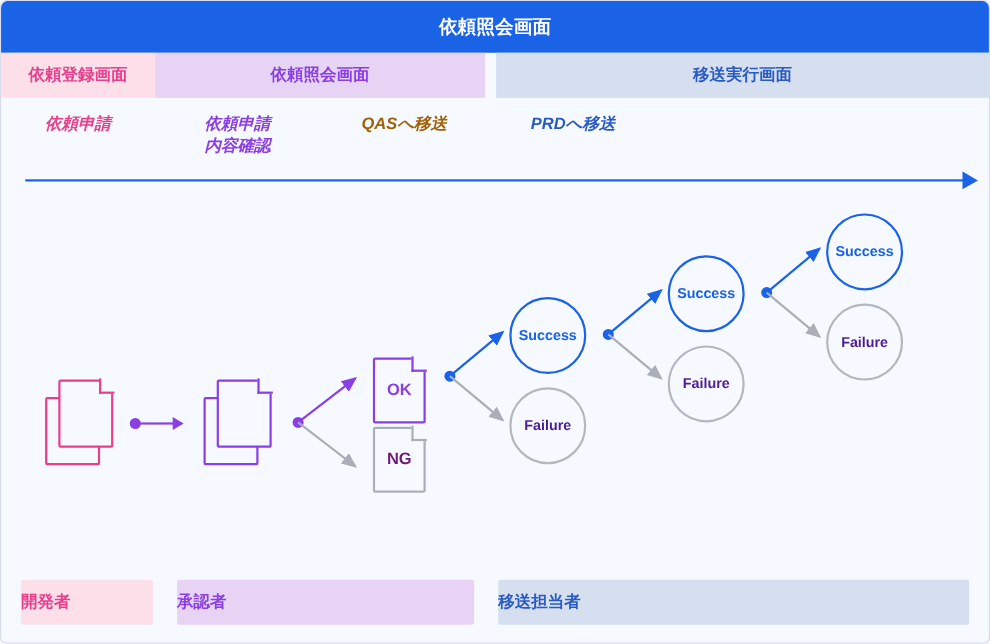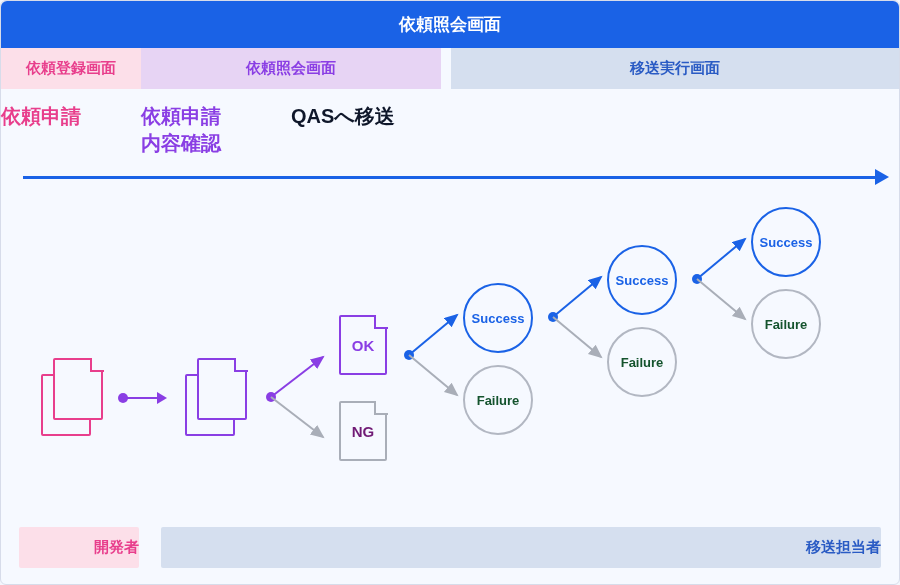--- a/index.html
+++ b/index.html
@@ -41,29 +41,31 @@
   .scr.pink   { width: 140px; background: #fcdfe9; color: #e83e8c; }
   .scr.purple { width: 300px; background: #e7d4f4; color: #8a3ee4; }
   .scr.blue   { flex: 1;       background: #d5dfef; color: #2a5bc4; margin-left: 10px; }
 
   
   .steps {
     display: flex;
     padding: 14px 0 10px;
   }
   .step {
-    font-weight: 700;
-    font-size: 20px;
+    text-align: center;
+    font-weight: 700;
+    font-size: 15px;
     line-height: 1.35;
+    font-style: italic;
   }
   .step.s1 { width: 140px; color: #e83e8c; }
   .step.s2 { width: 150px; color: #8a3ee4; }
   .step.s3 { width: 150px; color: #8a3ee4; }
   .step.s4 { width: 153px; color: #2a5bc4; }
-  .step.s5 { width: 153px; color: #0f172a; }
+  .step.s5 { width: 153px; color: #a16207; }
   .step.s6 { width: 154px; color: #2a5bc4; }
 
   
   .timeline {
     position: relative;
     height: 12px;
     margin: 4px 10px 0 22px;
   }
   .timeline .line {
     position: absolute;
@@ -145,21 +147,21 @@
     border-radius: 50%;
     border: 2.5px solid;
     display: flex;
     align-items: center;
     justify-content: center;
     font-weight: 600;
     font-size: 13px;
     background: #f6f9ff;
   }
   .circ.succ { border-color: #1a62e6; color: #1a62e6; }
-  .circ.fail { border-color: #b2b7c2; color: #14532d; }
+  .circ.fail { border-color: #b2b7c2; color: #4c1d95; }
 
   
   .arrow-h {
     position: absolute;
     height: 2px;
     background: #8a3ee4;
   }
   .arrow-h .dot {
     position: absolute;
     left: -5px; top: -4px;
@@ -196,21 +198,21 @@
   
   .roles {
     position: absolute;
     left: 0; right: 0;
     bottom: 16px;
     display: flex;
     padding: 0 18px;
     gap: 22px;
   }
   .role {
-    text-align: right;
+    text-align: left;
     font-weight: 700;
     font-size: 15px;
     padding: 11px 0;
     border-radius: 2px;
   }
   .role.pink   { width: 120px; background: #fcdfe9; color: #e83e8c; }
   .role.purple { width: 270px; background: #e7d4f4; color: #8a3ee4; }
   .role.blue   { flex: 1;       background: #d5dfef; color: #2a5bc4; font-family: Liberation Serif, serif; }
 
 </style>
@@ -227,20 +229,21 @@
     <div class="scr pink">依頼登録画面</div>
     <div class="scr purple">依頼照会画面</div>
     <div class="scr blue">移送実行画面</div>
   </div>
 
   <div class="steps">
     <div class="step s1">依頼申請</div>
     <div class="step s2" style="white-space:pre-line">依頼申請
 内容確認</div>
     <div class="step s5">QASへ移送</div>
+    <div class="step s6">PRDへ移送</div>
   </div>
 
   <div class="timeline">
     <div class="line"></div>
     <div class="head"></div>
   </div>
 
   <div class="flow">
 
     <div class="docs pink" style="left:40px; top:175px;">
@@ -275,21 +278,21 @@
           </marker>
           <marker id="ah-g" markerWidth="8" markerHeight="8" refX="6" refY="3" orient="auto">
             <path d="M0,0 L7,3 L0,6 Z" fill="#a9aeb8"></path>
           </marker>
         </defs>
         <line x1="0" y1="60" x2="52" y2="20" stroke="#8a3ee4" stroke-width="2" marker-end="url(#ah-p)"></line>
         <line x1="0" y1="60" x2="52" y2="100" stroke="#a9aeb8" stroke-width="2" marker-end="url(#ah-g)"></line>
       </svg>
     </div>
 
-    <div class="sdoc ok" style="left:338px; top:132px;">
+    <div class="sdoc ok" style="left:338px; top:155px;">
       <div class="ear"></div>
       <span>OK</span>
     </div>
     <div class="sdoc ng" style="left:338px; top:218px;">
       <div class="ear"></div>
       <span>NG</span>
     </div>
 
     <div class="branch" style="left:408px; top:172px;">
       <div class="dot" style="background:#1a62e6"></div>
@@ -335,16 +338,17 @@
       <span>Success</span>
     </div>
     <div class="circ fail" style="left:750px; top:106px;">
       <span>Failure</span>
     </div>
 
   </div>
 
   <div class="roles">
     <div class="role pink">開発者</div>
+    <div class="role purple">承認者</div>
     <div class="role blue">移送担当者</div>
   </div>
 
 </div>
 
 </body></html>

